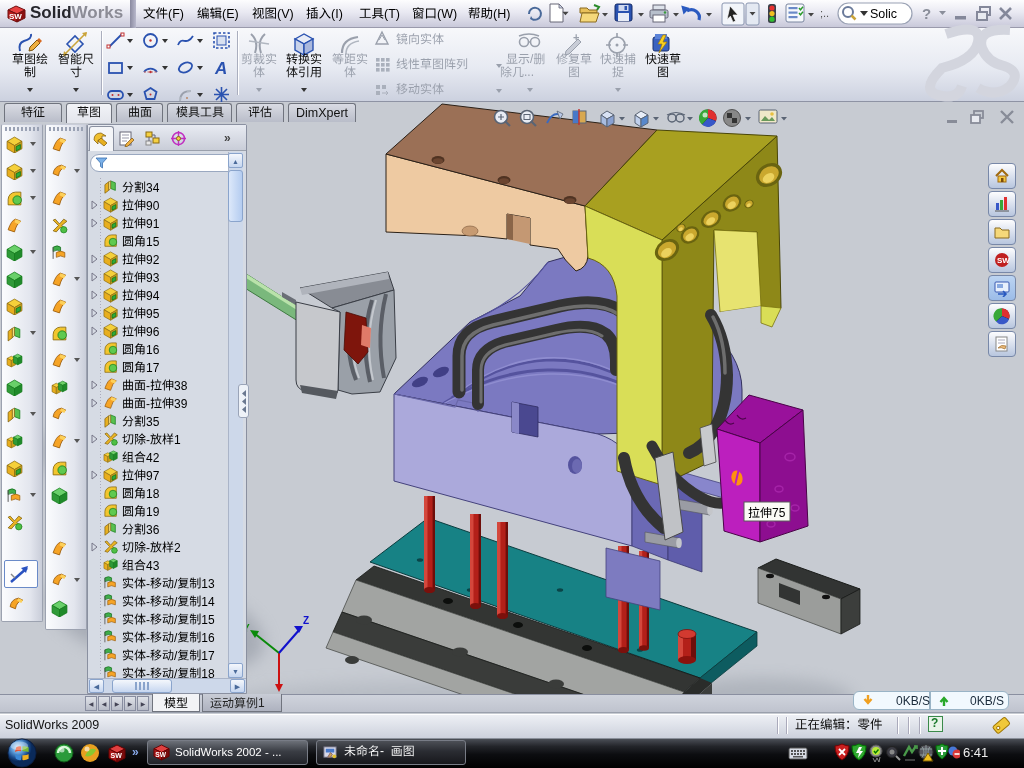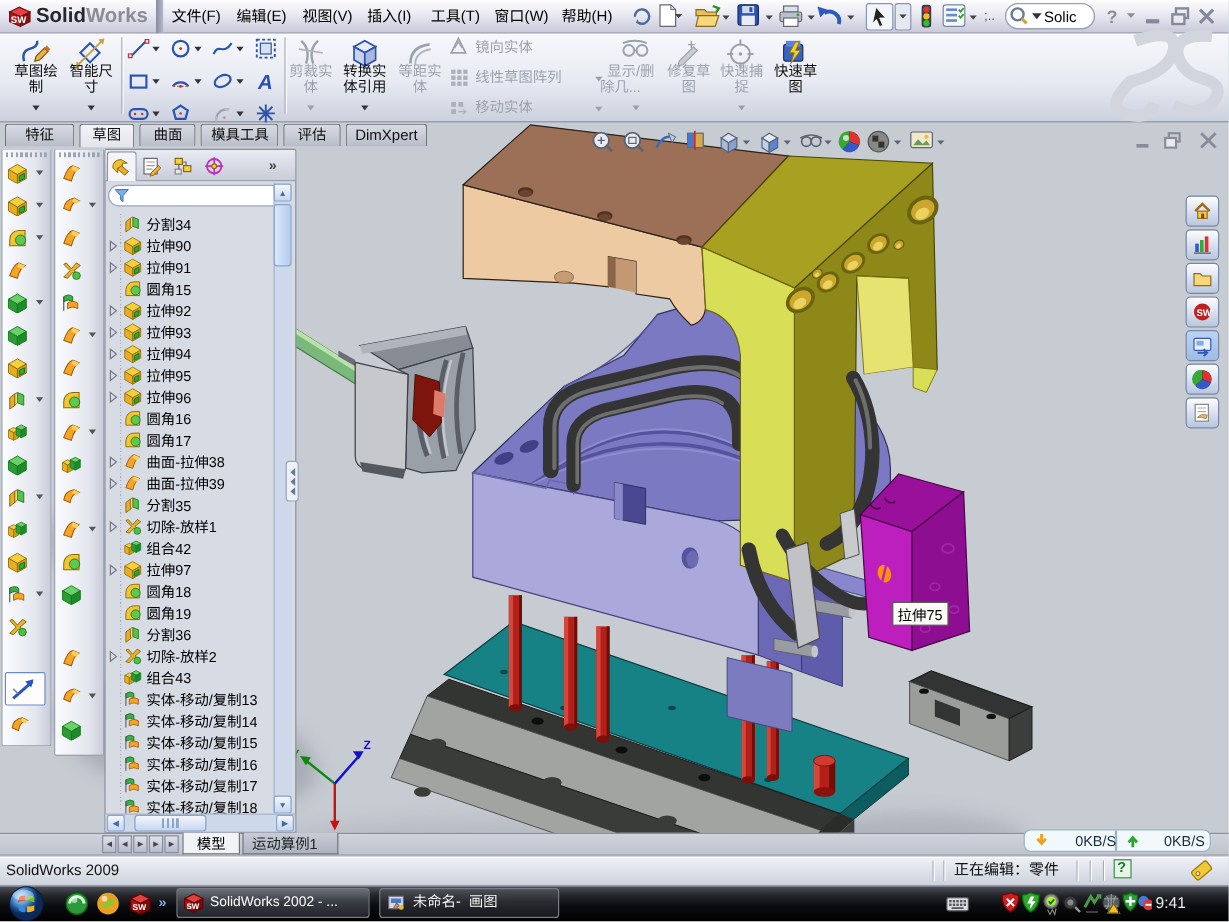--- a/index.html
+++ b/index.html
@@ -1438,13 +1438,13 @@
       <g transform="translate(101,2)">
         <path d="M7,0 Q10,2 13,2 Q13,11 7,15 Q1,11 1,2 Q4,2 7,0Z" fill="#2a9a3a" stroke="#070"></path>
         <path d="M7,3 v8 M3,7 h8" stroke="#fff" stroke-width="2"></path>
       </g>
       <g transform="translate(114,3)">
         <circle cx="5" cy="6" r="4.5" fill="#4878d8"></circle>
         <circle cx="9" cy="9" r="4.5" fill="#d83838"></circle>
         <rect x="6.5" y="8.2" width="5" height="1.6" fill="#fff"></rect>
       </g>
     </svg>
-    <div class="abs" style="left:963px;top:745px;font-size:13px;color:#ececec">9:41</div>
+    <div class="abs" style="left:963px;top:745px;font-size:13px;color:#ececec">6:41</div>
   </div>
 </body></html>

